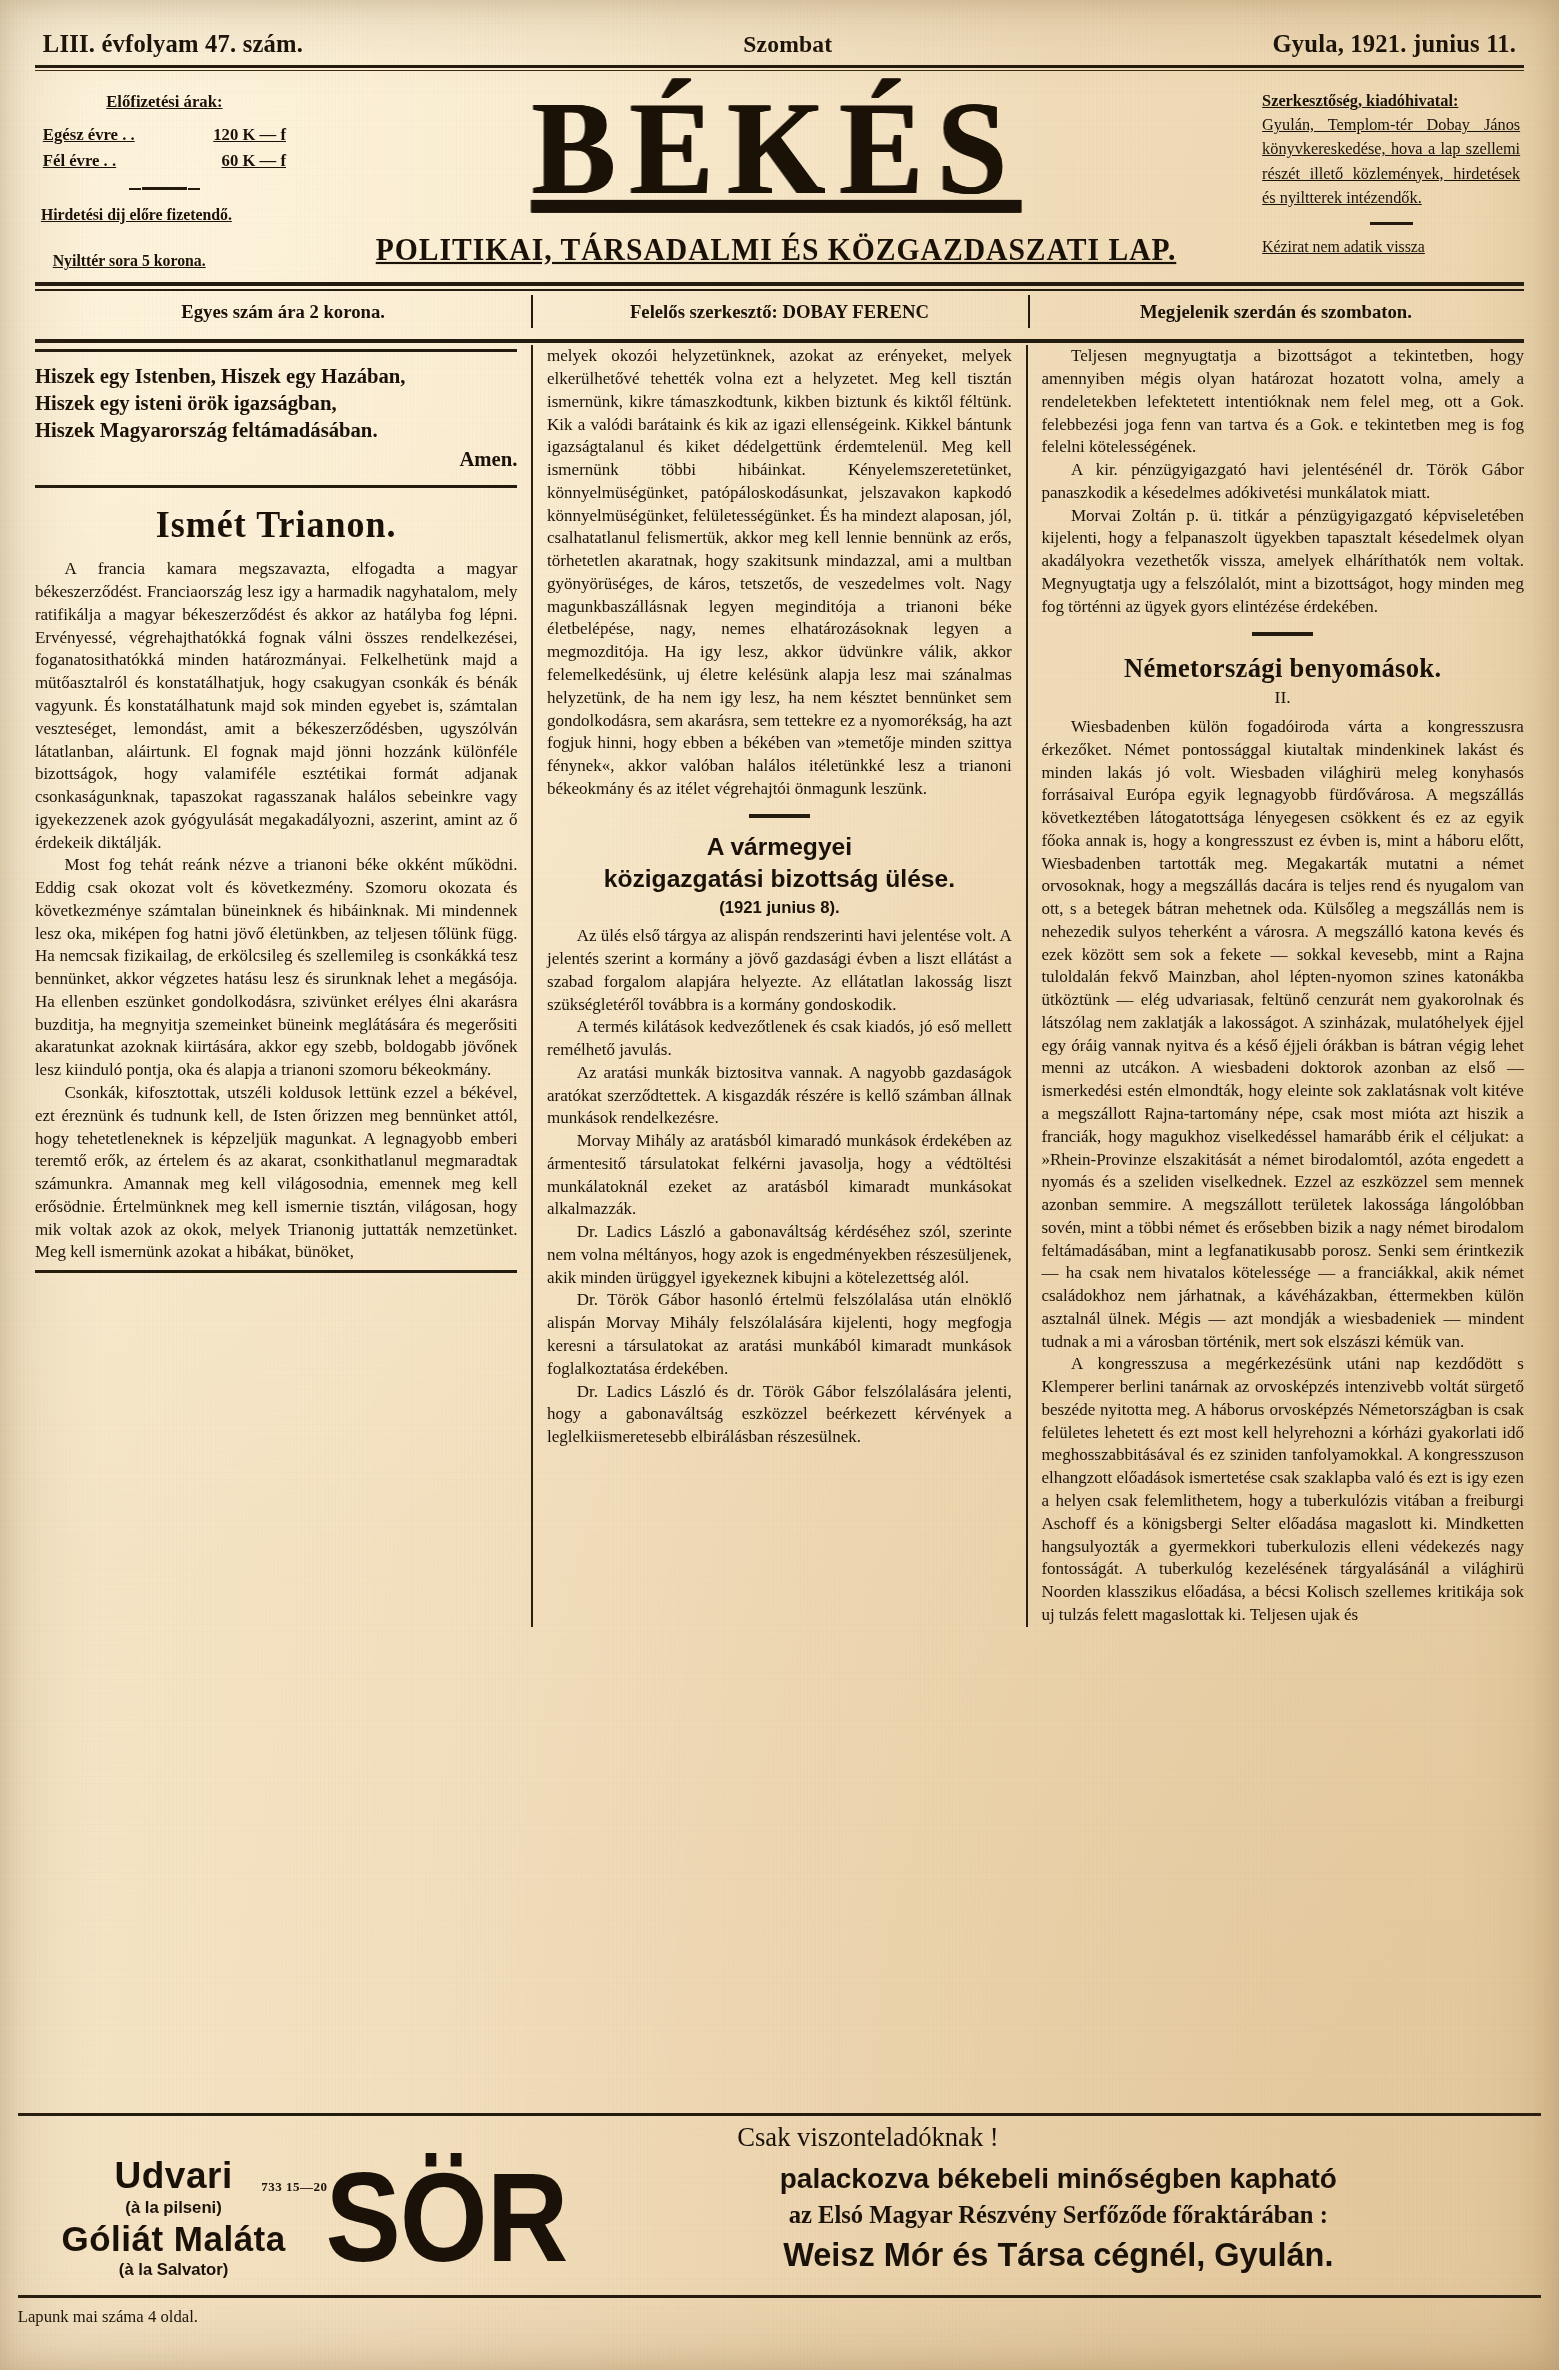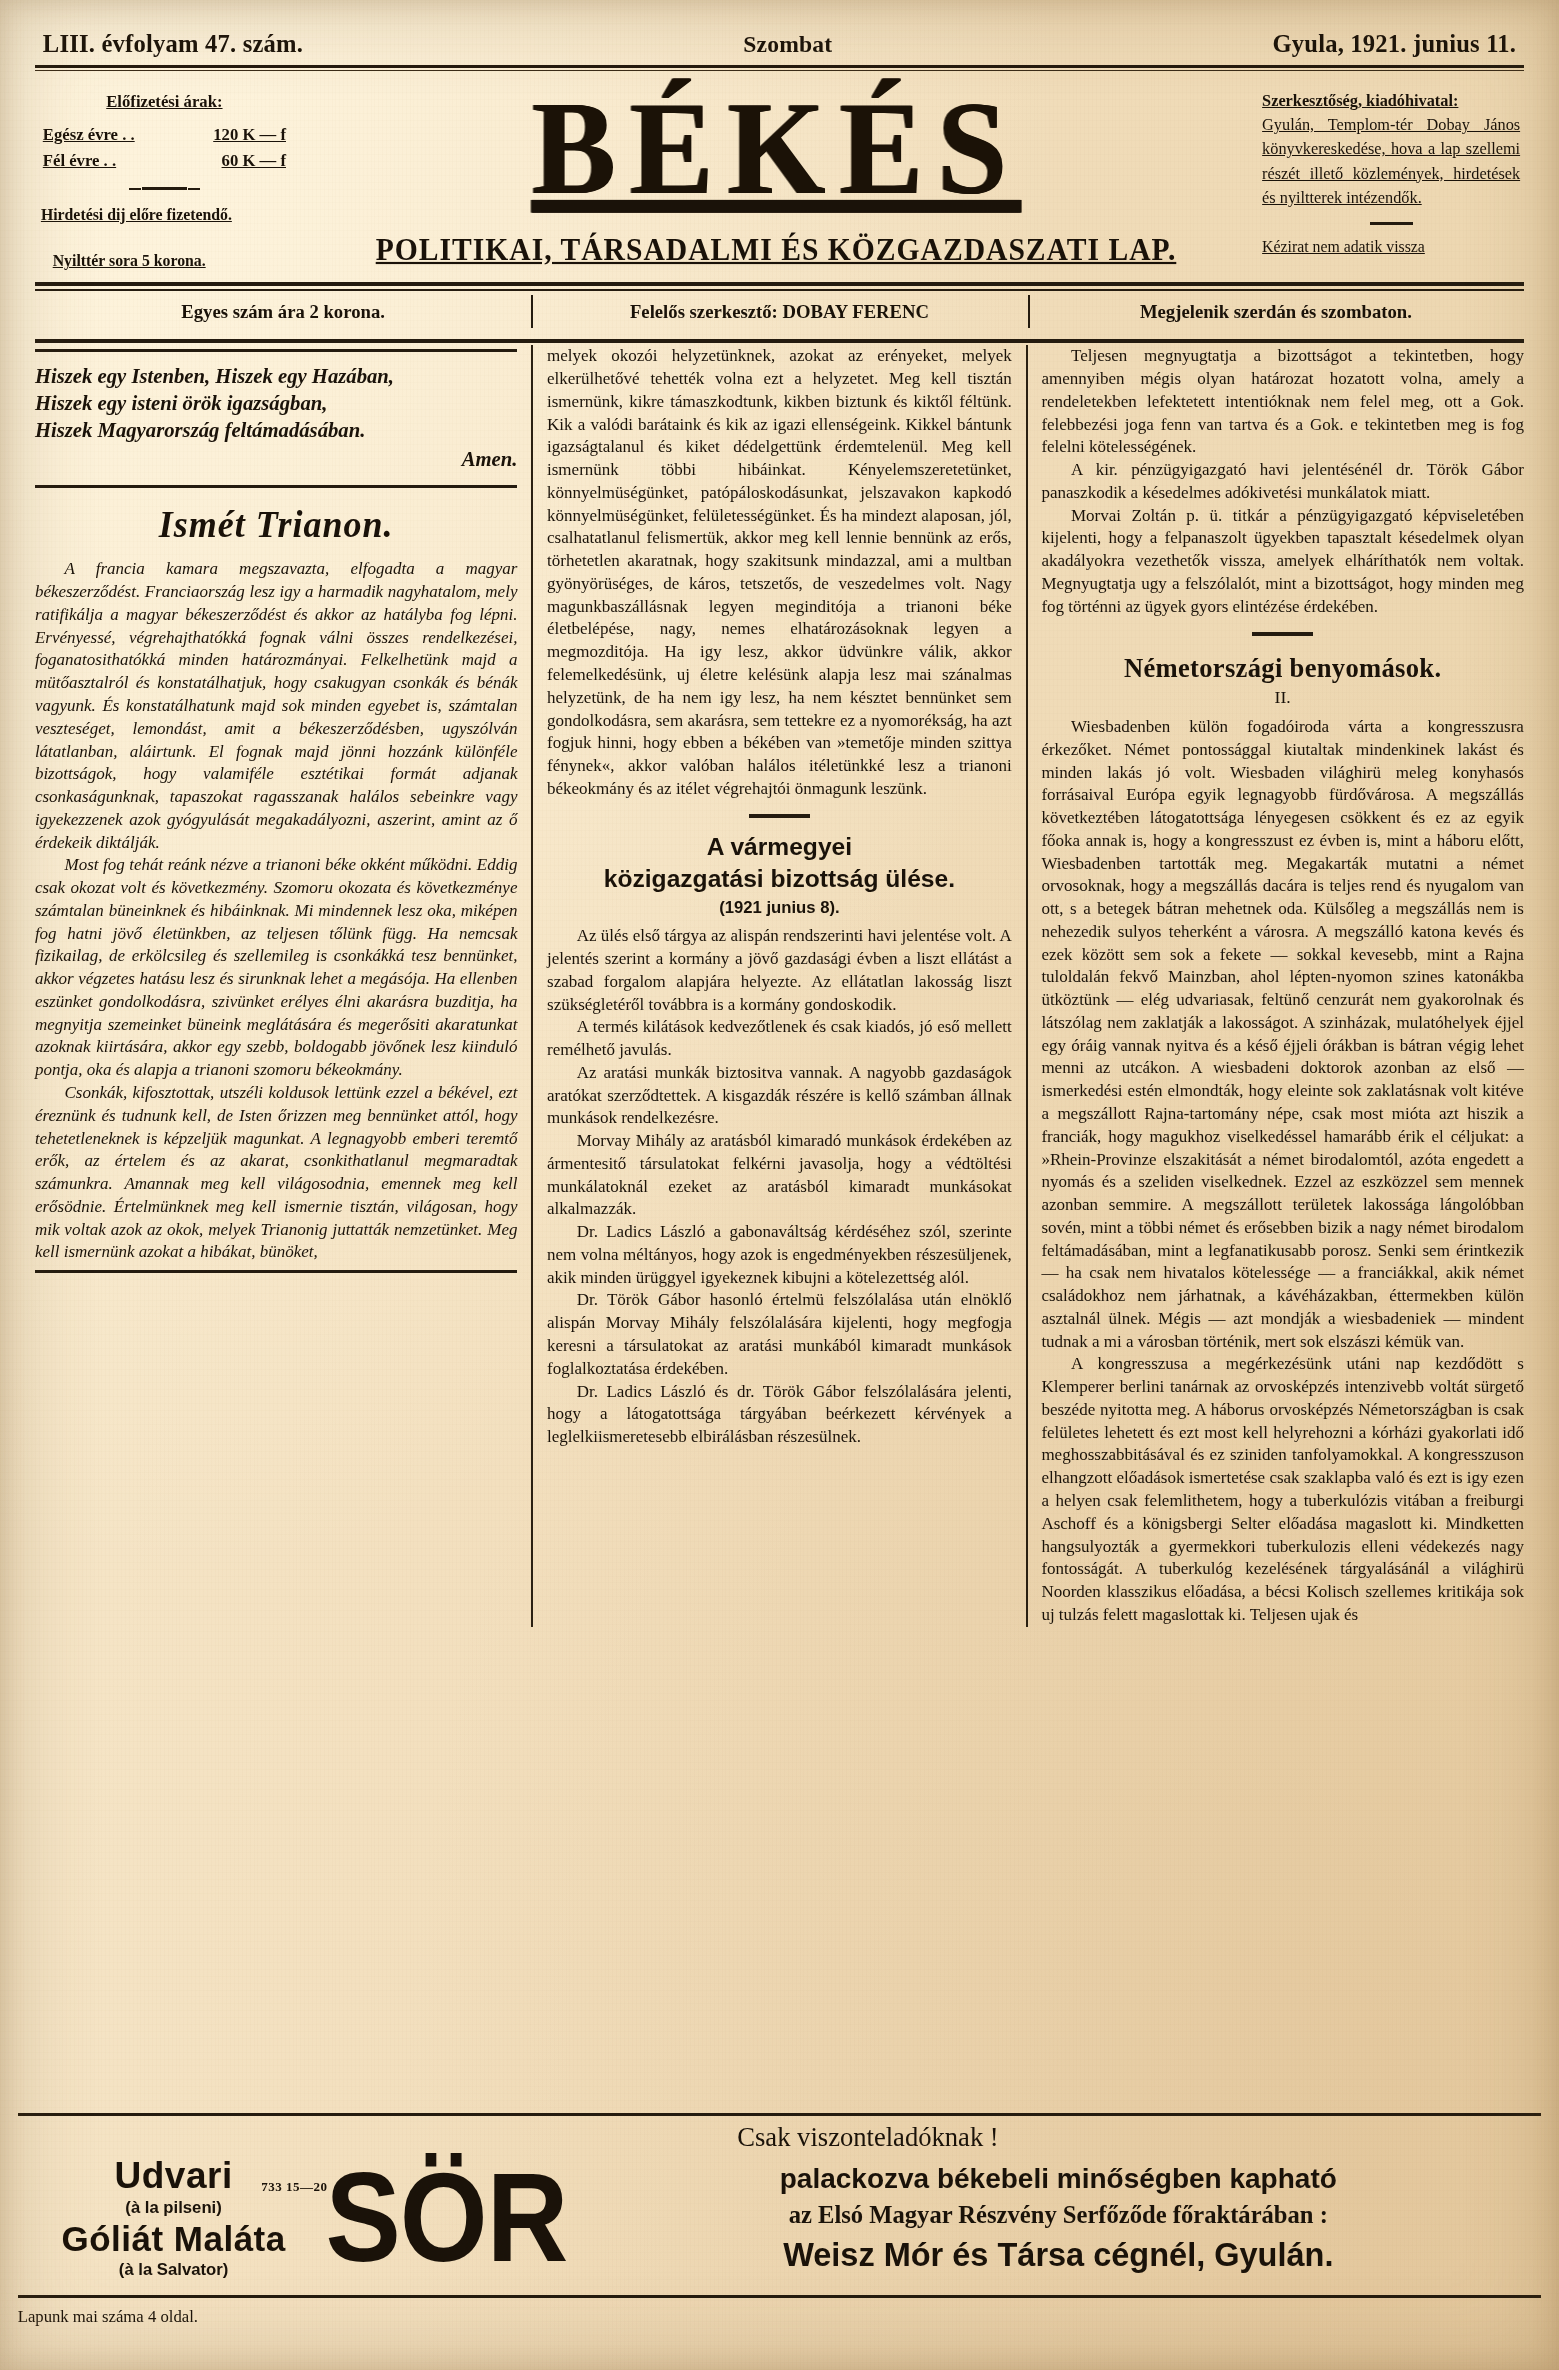--- a/index.html
+++ b/index.html
@@ -96,21 +96,21 @@
   
   .cols{display:flex;padding:0 5.9px;margin-top:2px;}
   .col{
     width:33.33%;
     box-sizing:border-box;
     font-size:17px;
     line-height:1.34;
     text-align:justify;
     hyphens:auto;
   }
-  .col.c1{padding-right:13.8px;font-style:italic;}
+  .col.c1{padding-right:13.8px;}
   .col.c2{padding:0 13.8px;border-left:2px solid #2a2012;border-right:2px solid #2a2012;}
   .col.c3{padding-left:13.8px;}
   .col p{margin:0;text-indent:29.6px;}
   .col p.noind{text-indent:0;}
 
   .creed{
     font-weight:bold;font-size:20.7px;line-height:1.3;text-align:left;
     padding:2px 0 3.9px 0;
   }
   .creed .amen{display:block;text-align:right;margin-top:2px;}
@@ -254,21 +254,21 @@
       <div class="headline-sans">A vármegyei</div>
       <div class="headline-sans" style="margin-top:0">közigazgatási bizottság ülése.</div>
       <div class="subhead-date">(1921 junius 8).</div>
 
       <p>Az ülés első tárgya az alispán rendszerinti havi jelentése volt. A jelentés szerint a kormány a jövő gazdasági évben a liszt ellátást a szabad forgalom alapjára helyezte. Az ellátatlan lakosság liszt szükségletéről továbbra is a kormány gondoskodik.</p>
       <p>A termés kilátások kedvezőtlenek és csak kiadós, jó eső mellett remélhető javulás.</p>
       <p>Az aratási munkák biztositva vannak. A nagyobb gazdaságok aratókat szerződtettek. A kisgazdák részére is kellő számban állnak munkások rendelkezésre.</p>
       <p>Morvay Mihály az aratásból kimaradó munkások érdekében az ármentesitő társulatokat felkérni javasolja, hogy a védtöltési munkálatoknál ezeket az aratásból kimaradt munkásokat alkalmazzák.</p>
       <p>Dr. Ladics László a gabonaváltság kérdéséhez szól, szerinte nem volna méltányos, hogy azok is engedményekben részesüljenek, akik minden ürüggyel igyekeznek kibujni a kötelezettség alól.</p>
       <p>Dr. Török Gábor hasonló értelmü felszólalása után elnöklő alispán Morvay Mihály felszólalására kijelenti, hogy megfogja keresni a társulatokat az aratási munkából kimaradt munkások foglalkoztatása érdekében.</p>
-      <p>Dr. Ladics László és dr. Török Gábor felszólalására jelenti, hogy a látogatottsága tárgyában beérkezett kérvények a leglelkiismeretesebb elbirálásban részesülnek.</p>
+      <p>Dr. Ladics László és dr. Török Gábor felszólalására jelenti, hogy a gabonaváltság eszközzel beérkezett kérvények a leglelkiismeretesebb elbirálásban részesülnek.</p>
     </div>
 
     <div class="col c3">
       <p>Teljesen megnyugtatja a bizottságot a tekintetben, hogy amennyiben mégis olyan határozat hozatott volna, amely a rendeletekben lefektetett intentióknak nem felel meg, ott a Gok. felebbezési joga fenn van tartva és a Gok. e tekintetben meg is fog felelni kötelességének.</p>
       <p>A kir. pénzügyigazgató havi jelentésénél dr. Török Gábor panaszkodik a késedelmes adókivetési munkálatok miatt.</p>
       <p>Morvai Zoltán p. ü. titkár a pénzügyigazgató képviseletében kijelenti, hogy a felpanaszolt ügyekben tapasztalt késedelmek olyan akadályokra vezethetők vissza, amelyek elháríthatók nem voltak. Megnyugtatja ugy a felszólalót, mint a bizottságot, hogy minden meg fog történni az ügyek gyors elintézése érdekében.</p>
 
       <div class="mini-rule"></div>
 
       <div class="headline-bold">Németországi benyomások.</div>

